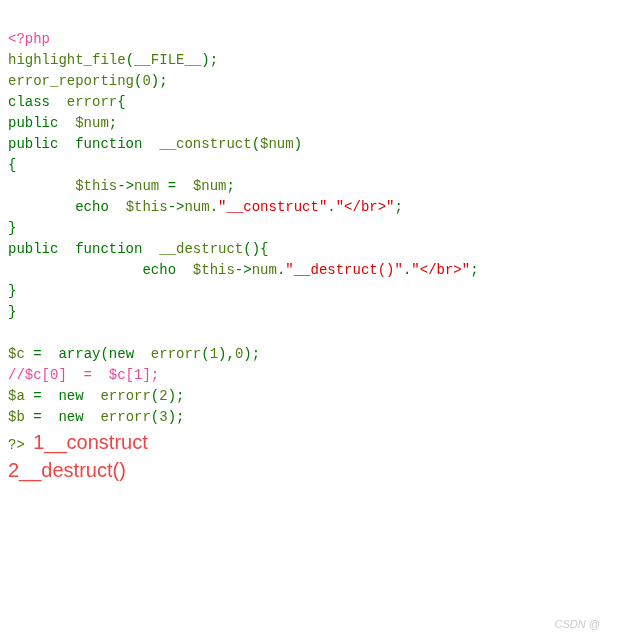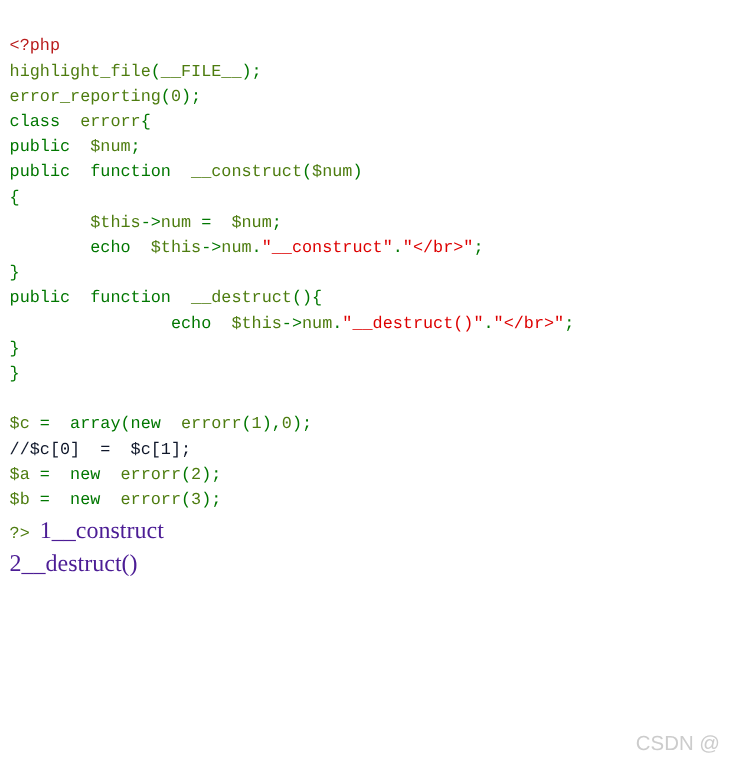--- a/index.html
+++ b/index.html
@@ -10,44 +10,45 @@
       background: #ffffff;
       width: 604px;
     }
     .code-block {
       line-height: 1.5;
       white-space: pre;
     }
     .keyword { color: #007700; }
     .var { color: #4d7c0f; }
     .string { color: #DD0000; }
-    .comment { color: #0f172a; }
-    .plain { color: #b91c1c; }
+    .comment { color: #ec4899; }
+    .plain { color: #ec4899; }
     .output {
-      font-family: Liberation Serif, serif;
+      font-family: Liberation Sans, sans-serif;
       font-size: 20px;
-      color: #4c1d95;
+      color: #ef4444;
       line-height: 1.4;
     }
     .output-line {
       display: block;
     }
     .first-output {
       display: inline;
     }
     .close-tag {
       display: inline;
     }
     .watermark {
       position: absolute;
       right: 20px;
       bottom: 8px;
       color: #cccccc;
-      font-size: 17px;
+      font-size: 11px;
       font-family: Arial, sans-serif;
+      font-style: italic;
     }
   </style>
 </head>
 <body>
 
 <div class="code-block">
 <span class="plain">&lt;?php</span>
 <span class="var">highlight_file</span><span class="keyword">(</span><span class="var">__FILE__</span><span class="keyword">);</span>
 <span class="var">error_reporting</span><span class="keyword">(</span><span class="var">0</span><span class="keyword">);</span>
 <span class="keyword">class  </span><span class="var">errorr</span><span class="keyword">{</span>

